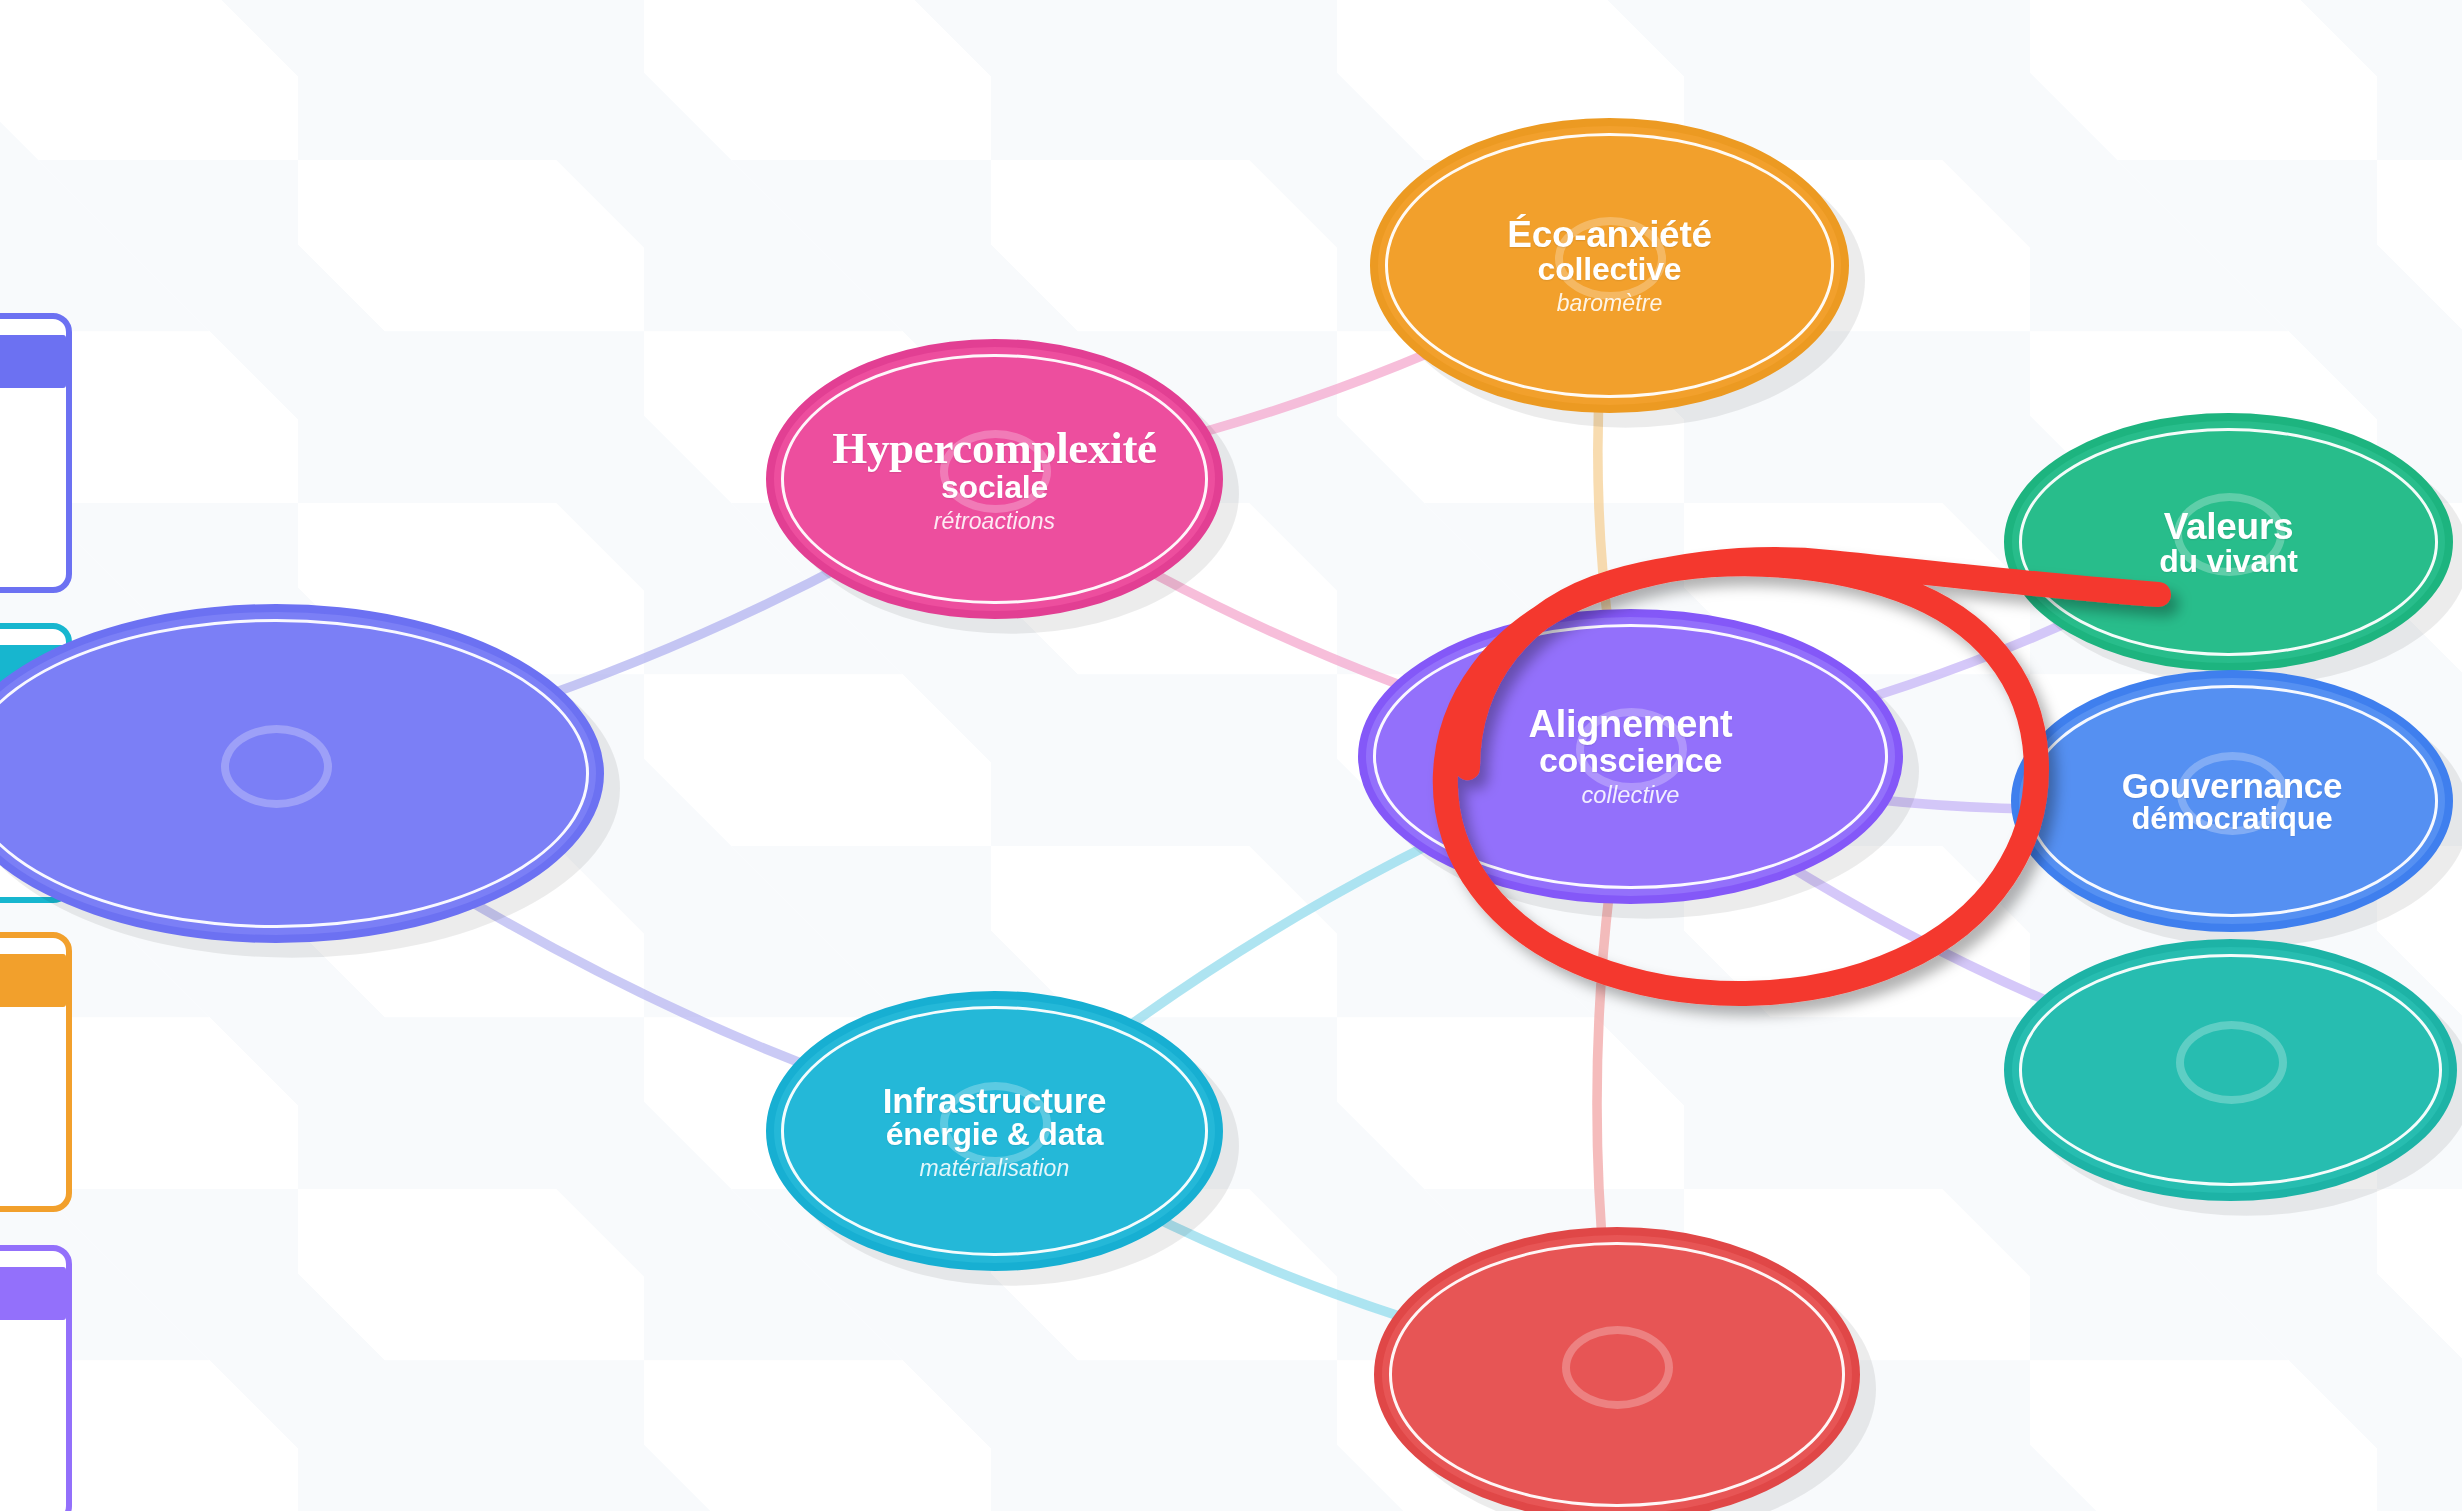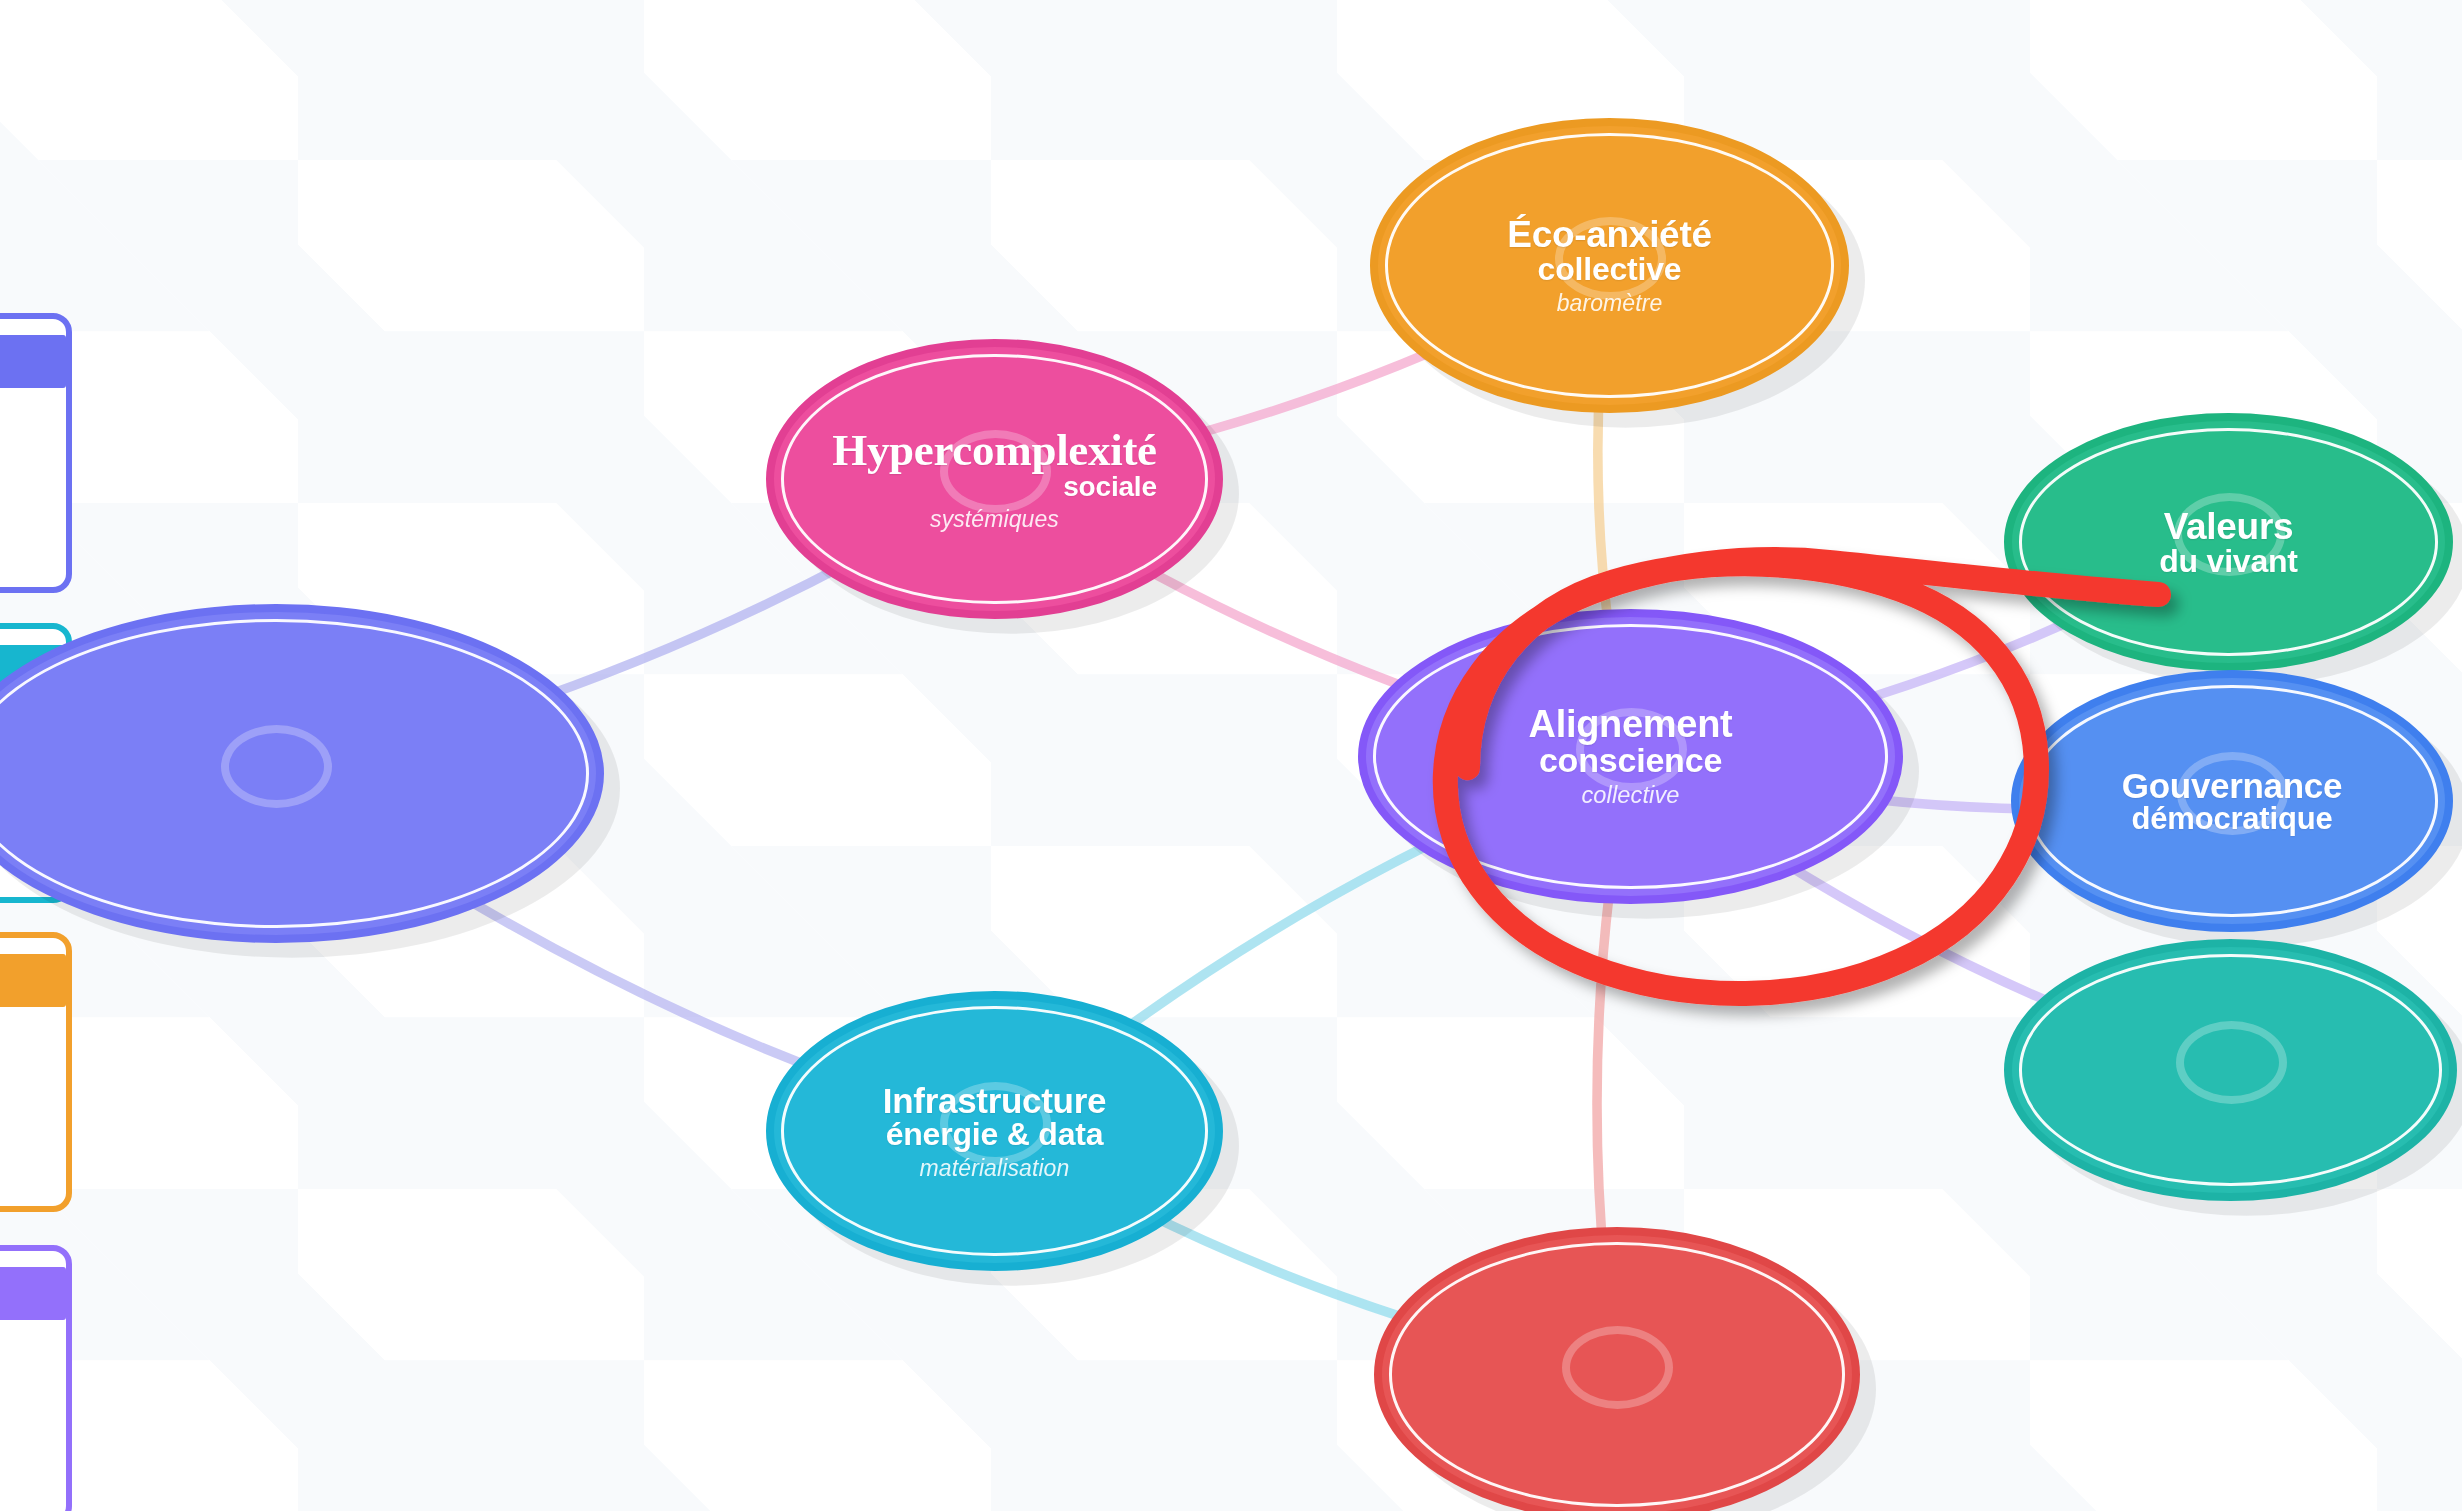--- a/index.html
+++ b/index.html
@@ -96,22 +96,22 @@
 <div id="node-layer">
     <div class="node" style="left: -52px; top: 604px; width: 656px; height: 339px; background: rgb(123, 127, 246); border: 8px solid rgb(108, 113, 242);">
       <div class="ring"></div>
       <div class="orb"></div>
     </div>
     <div class="node" style="left: 766px; top: 339px; width: 457px; height: 280px; background: rgb(237, 78, 158); border: 8px solid rgb(226, 63, 147);">
       <div class="ring"></div>
       <div class="orb"></div>
       <div class="label">
         <span class="l1" style="font-size: 45px; font-family: Liberation Serif, serif;">Hypercomplexité</span>
-        <span class="l2" style="font-size: 28px; text-align: right;">sociale</span>
-        <span class="l3" style="font-size: 23px;">systémiques</span>
+        <span class="l2" style="font-size: 32px;">sociale</span>
+        <span class="l3" style="font-size: 23px;">rétroactions</span>
       </div>
     </div>
     <div class="node" style="left: 1370px; top: 118px; width: 479px; height: 295px; background: rgb(242, 160, 44); border: 8px solid rgb(236, 154, 34);">
       <div class="ring"></div>
       <div class="orb"></div>
       <div class="label">
         <span class="l1" style="font-size: 37px;">Éco-anxiété</span>
         <span class="l2" style="font-size: 32px;">collective</span>
         <span class="l3" style="font-size: 23px;">baromètre</span>
       </div>

